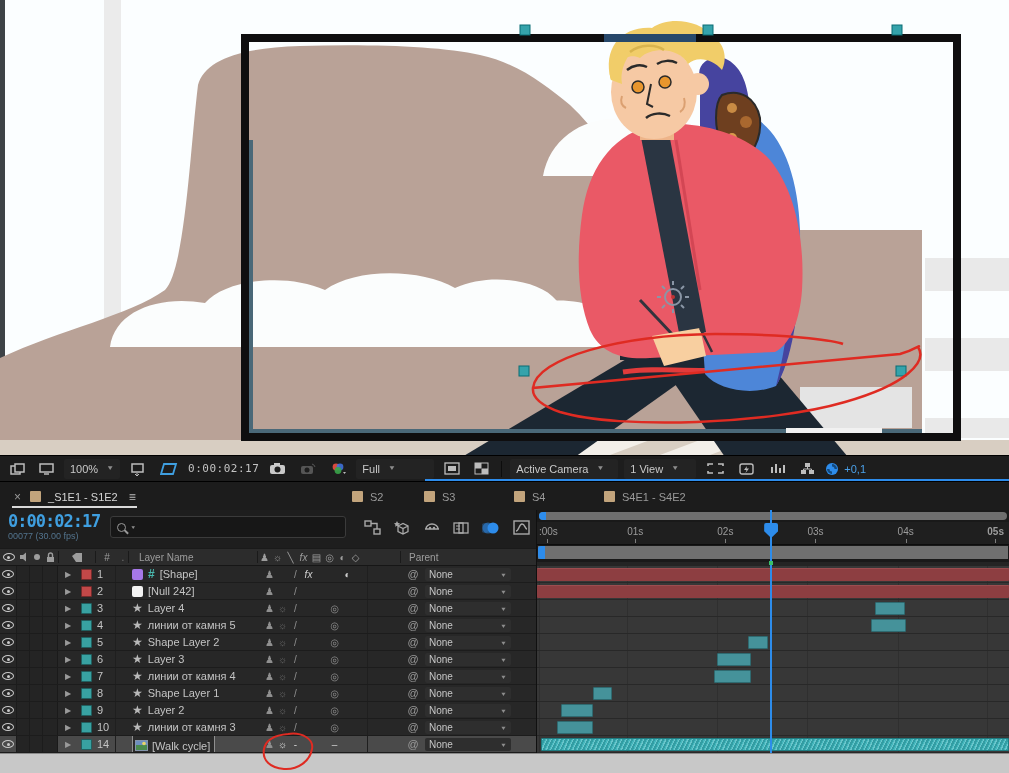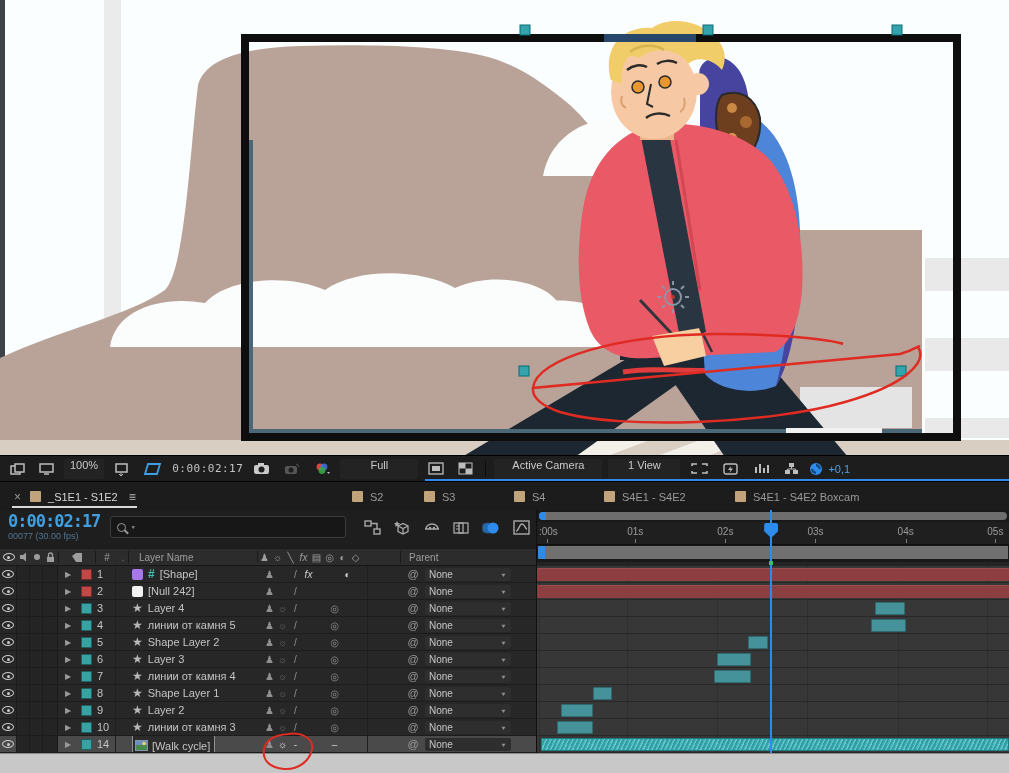--- a/index.html
+++ b/index.html
@@ -10,21 +10,21 @@
   
   .viewer { position:relative; width:1009px; height:455px; background:#fbfeff; overflow:hidden; }
   .viewer svg { position:absolute; left:0; top:0; }
 
   
   .ctoolbar { position:relative; height:26px; background:#1d1d1d; border-top:1px solid #000;
               display:flex; align-items:center; gap:6px; padding:0 6px; color:#bdbdbd; font-size:11px; }
   .ctoolbar .sep { width:1px; height:16px; background:#0c0c0c; margin:0 2px; }
   .tbtn { display:flex; align-items:center; gap:4px; height:20px; padding:0 4px; border-radius:2px; }
   .tsel { display:flex; align-items:center; gap:8px; height:20px; padding:0 6px; background:#232323;
-          border-radius:2px; color:#c9c9c9;flex-direction:column; }
+          border-radius:2px; color:#c9c9c9; }
   .chev { font-size:8px; color:#8d8d8d; transform:scaleY(.8); }
   .blue-underline { position:absolute; left:425px; right:0; bottom:0; height:2px; background:#2d8ceb; }
   .tc-small { color:#c3c3c3; letter-spacing:.5px; font-family:"DejaVu Sans Mono", monospace; font-size:11px; }
   .render-info { color:#4aa0e8; display:flex; gap:5px; align-items:center; font-size:11px; }
 
   
   .tabbar { position:relative; height:29px; background:#1c1c1c; border-top:1px solid #000; }
   .tab { position:absolute; top:0; height:29px; display:flex; align-items:center; gap:7px;
          padding:0 8px; font-size:11px; color:#9a9a9a; cursor:default; }
   .tab.active { color:#d6d6d6; }
@@ -337,24 +337,20 @@
         <span class="sq"></span>
         <span>S3</span>
       </div>
       <div class="tab" style="left: 506px;">
         <span class="sq"></span>
         <span>S4</span>
       </div>
       <div class="tab" style="left: 596px;">
         <span class="sq"></span>
         <span>S4E1 - S4E2</span>
-      </div>
-      <div class="tab" style="left: 727px;">
-        <span class="sq"></span>
-        <span>S4E1 - S4E2 Boxcam</span>
       </div>
     </div>
 
   <div class="timeline">
     <div class="tl-left">
       <div class="tl-topbar">
         <div class="tl-time">
           <div class="tl-timecode">0:00:02:17</div>
           <div class="tl-frameinfo">00077 (30.00 fps)</div>
         </div>
@@ -831,21 +827,21 @@
           <span class="lab" style="left: 0.4%;">:00s</span>
           <span class="tick" style="left: calc(0.4% + 8px);"></span>
           <span class="lab" style="left: 19.1%;">01s</span>
           <span class="tick" style="left: calc(19.1% + 8px);"></span>
           <span class="lab" style="left: 38.2%;">02s</span>
           <span class="tick" style="left: calc(38.2% + 8px);"></span>
           <span class="lab" style="left: 57.3%;">03s</span>
           <span class="tick" style="left: calc(57.3% + 8px);"></span>
           <span class="lab" style="left: 76.4%;">04s</span>
           <span class="tick" style="left: calc(76.4% + 8px);"></span>
-          <span class="lab" style="left: 95.4%;">05s</span>
+          <span class="lab" style="left: 95.4%; font-weight: bold;">05s</span>
           <span class="tick" style="left: calc(95.4% + 8px);"></span>
         </div>
       <div class="workbar">
           <div class="bar"></div>
           <div class="capL"></div>
         </div>
       <div class="trackgap"></div>
       <div class="tracks" id="tracks">
           <div class="track-row">
             <span class="gridline" style="left: 0.4%;"></span>

